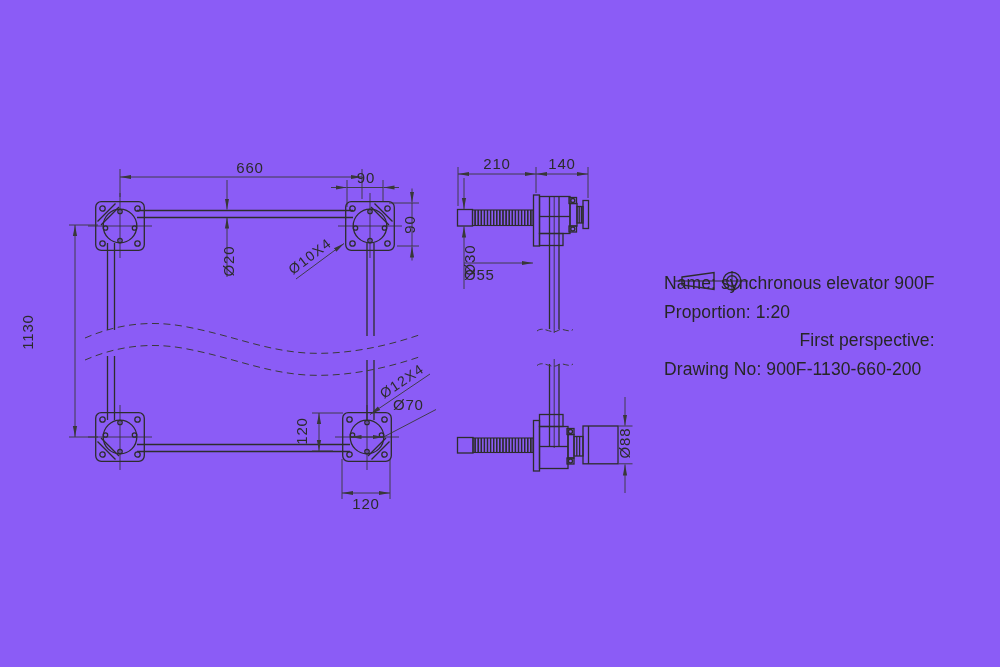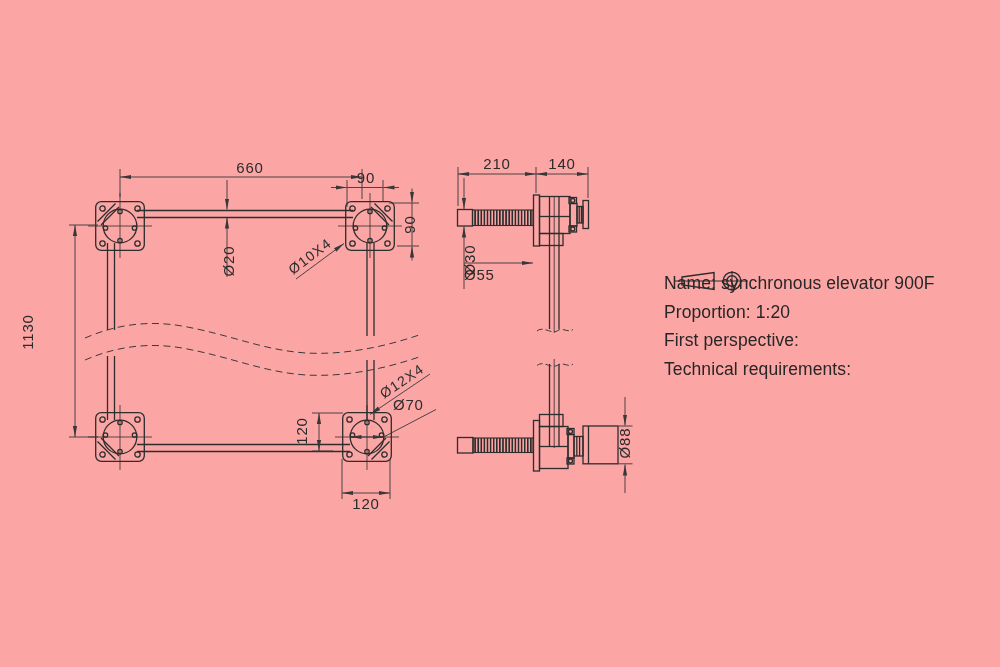--- a/index.html
+++ b/index.html
@@ -1,32 +1,32 @@
 <!DOCTYPE html>
 <html><head>
 <meta charset="utf-8">
 <style>
   html,body{margin:0;padding:0;background:#ffffff;}
-  .stage{position:relative;width:1000px;height:667px;background:#fca5a5;overflow:hidden;
+  .stage{position:relative;width:1000px;height:667px;background:#8b5cf6;overflow:hidden;
          font-family:"Liberation Sans",sans-serif;}
   svg{position:absolute;left:0;top:0;}
   
   .o{fill:none;stroke:#2d2d2d;stroke-width:1.3;}
   .cl{fill:none;stroke:#2d2d2d;stroke-width:0.8;}
   .d{fill:none;stroke:#383838;stroke-width:0.9;}
   .brk{fill:none;stroke:#3a3a3a;stroke-width:1;stroke-dasharray:7 4.5;}
   .brk2{fill:none;stroke:#3a3a3a;stroke-width:1;stroke-dasharray:6 3;}
   .thr{stroke:#2d2d2d;stroke-width:1.1;}
   .dim{font-family:"Liberation Sans",sans-serif;font-size:15px;fill:#2b2b2b;letter-spacing:0.8px;}
   .dimS{font-family:"Liberation Sans",sans-serif;font-size:14px;fill:#2b2b2b;letter-spacing:1.2px;}
   
   .notes{position:absolute;left:664px;top:269px;color:#262626;font-size:17.5px;
          line-height:28.7px;white-space:nowrap;letter-spacing:0.1px;}
   .note-line{height:28.7px;}
-  .fp-line{display:flex;align-items:center;}
+  .fp-line{display:flex;align-items:center;justify-content:flex-end;}
   .fp-icon{margin-left:10px;}
 </style>
 </head>
 <body>
 
 <div class="stage">
 
 <svg width="1000" height="667" viewBox="0 0 1000 667">
   <defs>
     <marker id="ah" markerUnits="userSpaceOnUse" markerWidth="12" markerHeight="10" refX="11" refY="4.5" orient="auto-start-reverse">
@@ -243,16 +243,16 @@
     <svg class="fp-icon" width="76" height="24" viewBox="0 0 76 24">
       <g fill="none" stroke="#2b2b2b" stroke-width="1.4">
         <line x1="1" y1="12" x2="74" y2="12" stroke-width="1"></line>
         <polygon points="8,8 40,3.5 40,20.5 8,16"></polygon>
         <circle cx="58" cy="12" r="8.8"></circle>
         <circle cx="58" cy="12" r="5.2"></circle>
         <line x1="58" y1="2" x2="58" y2="22" stroke-width="1"></line>
       </g>
     </svg>
   </div>
-  <div class="note-line">Technical requirements:</div>
+  <div class="note-line">Drawing No: 900F-1130-660-200</div>
 </div>
 
 </div>
 
 </body></html>

